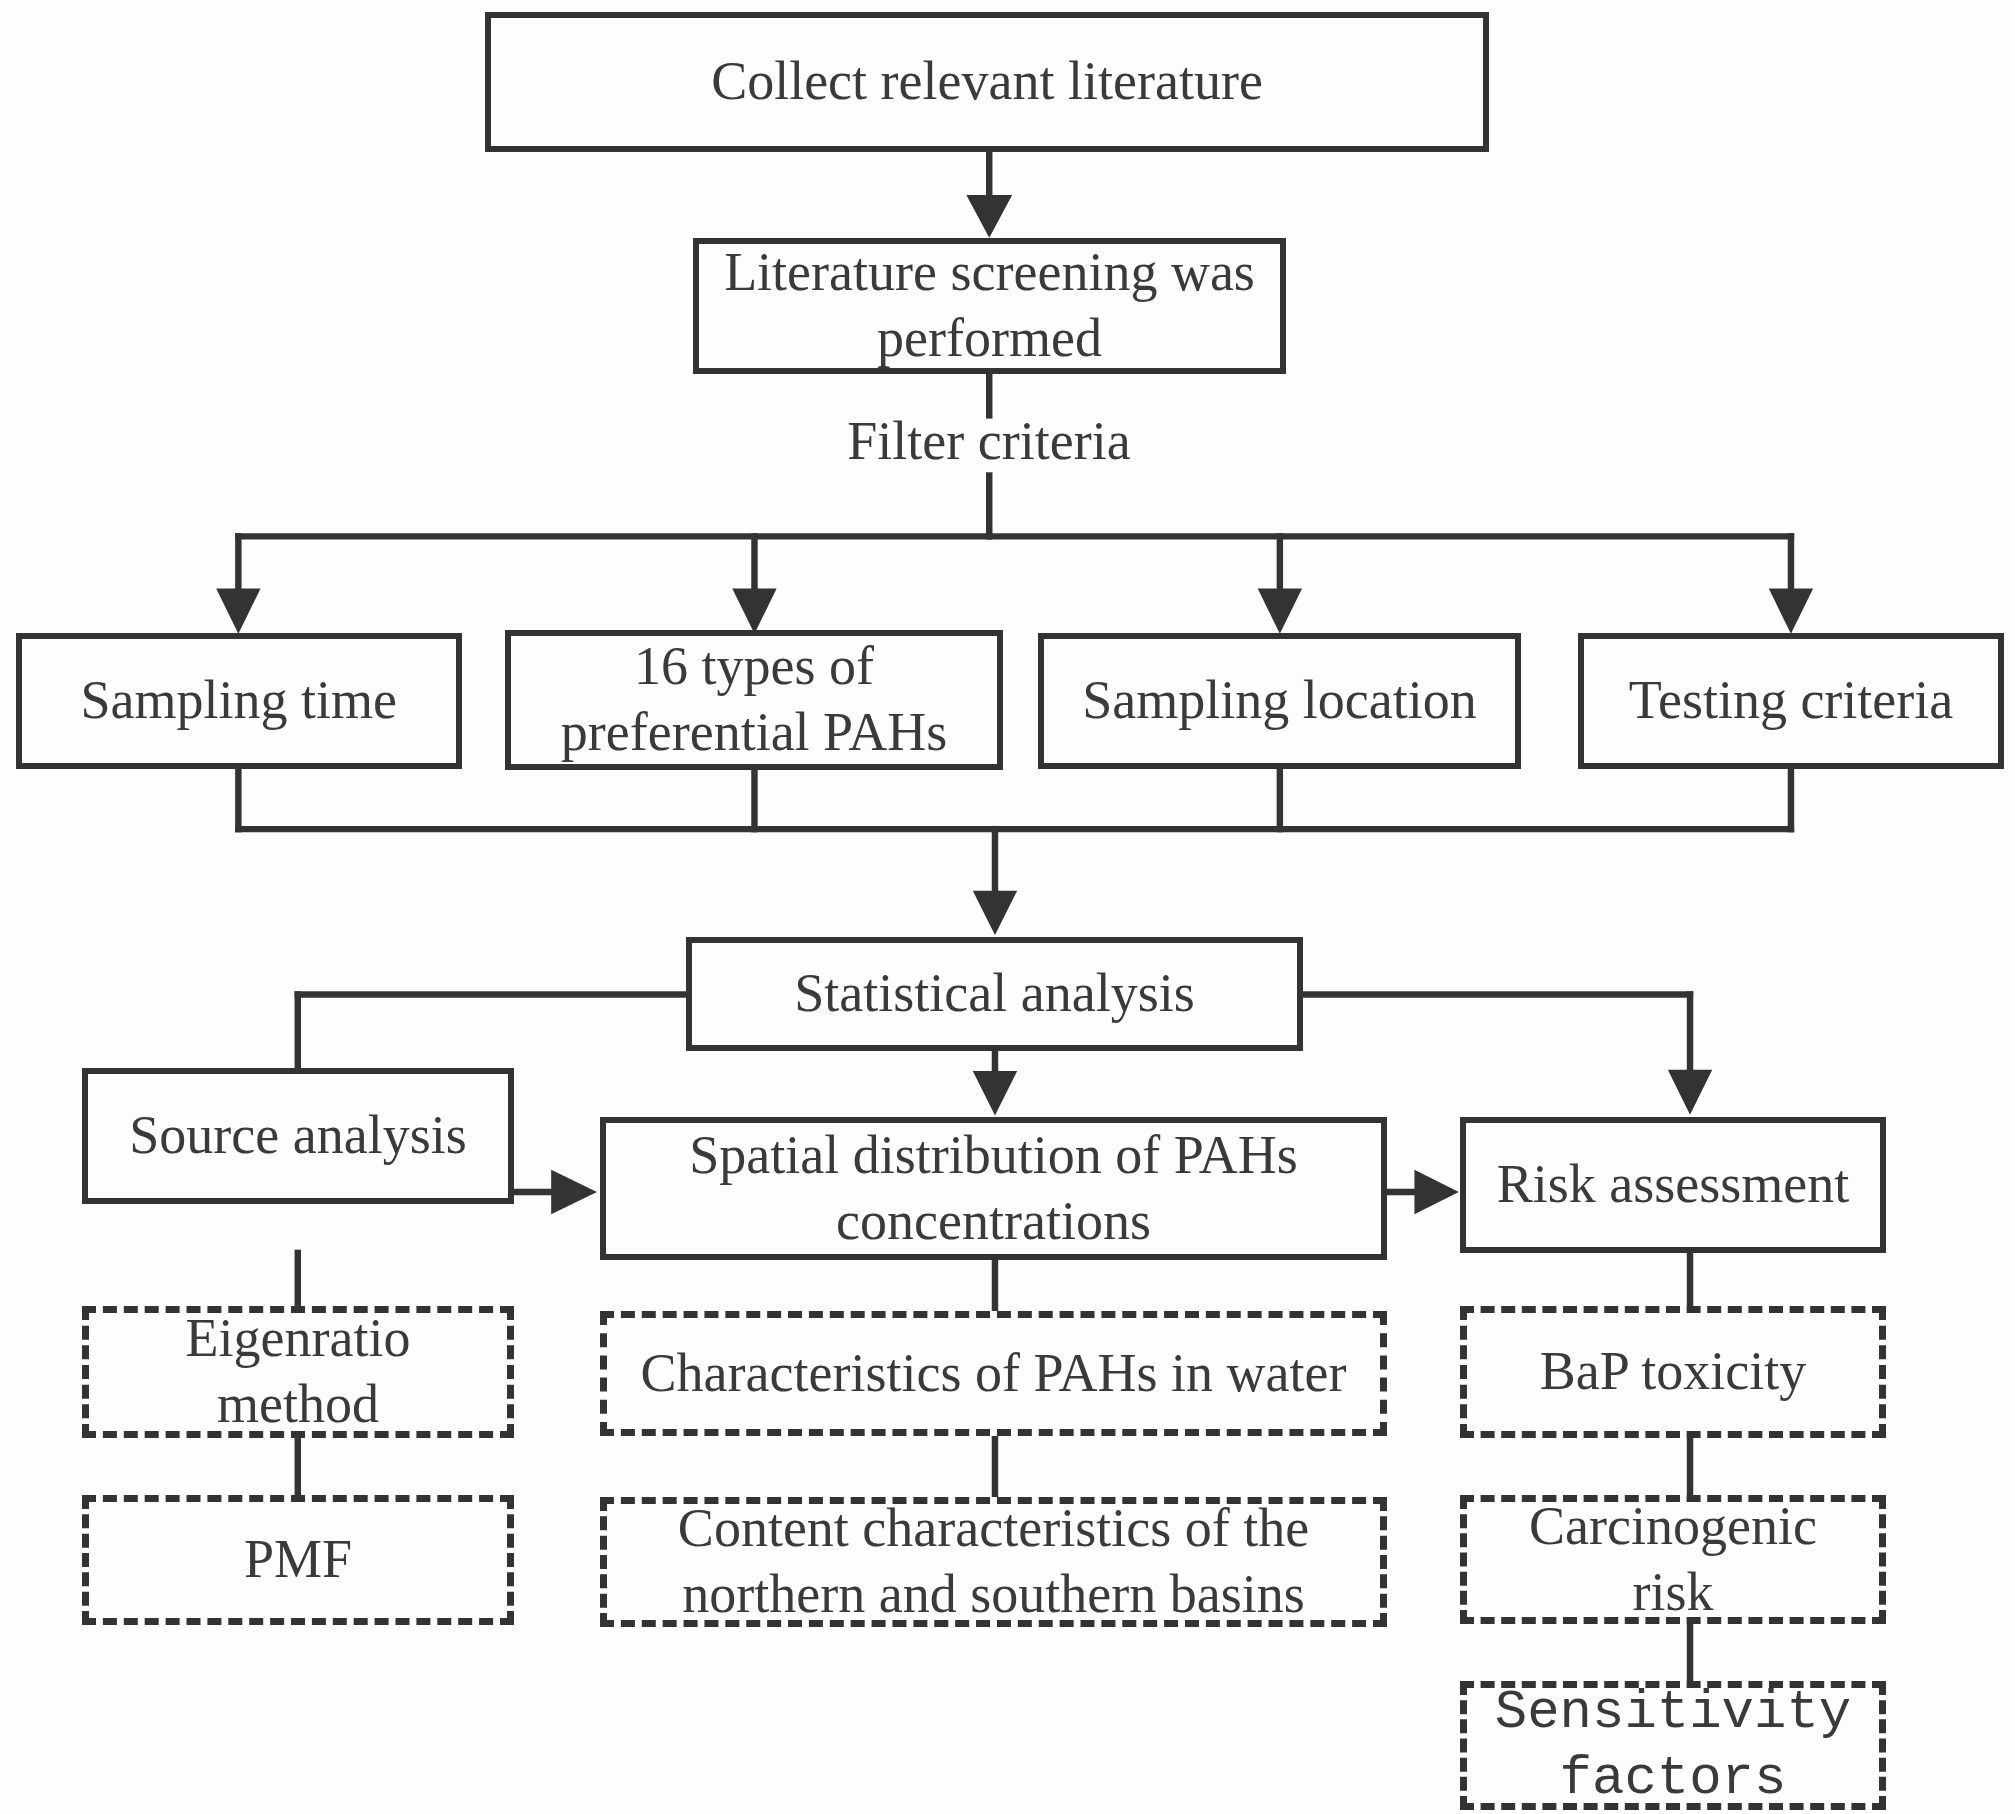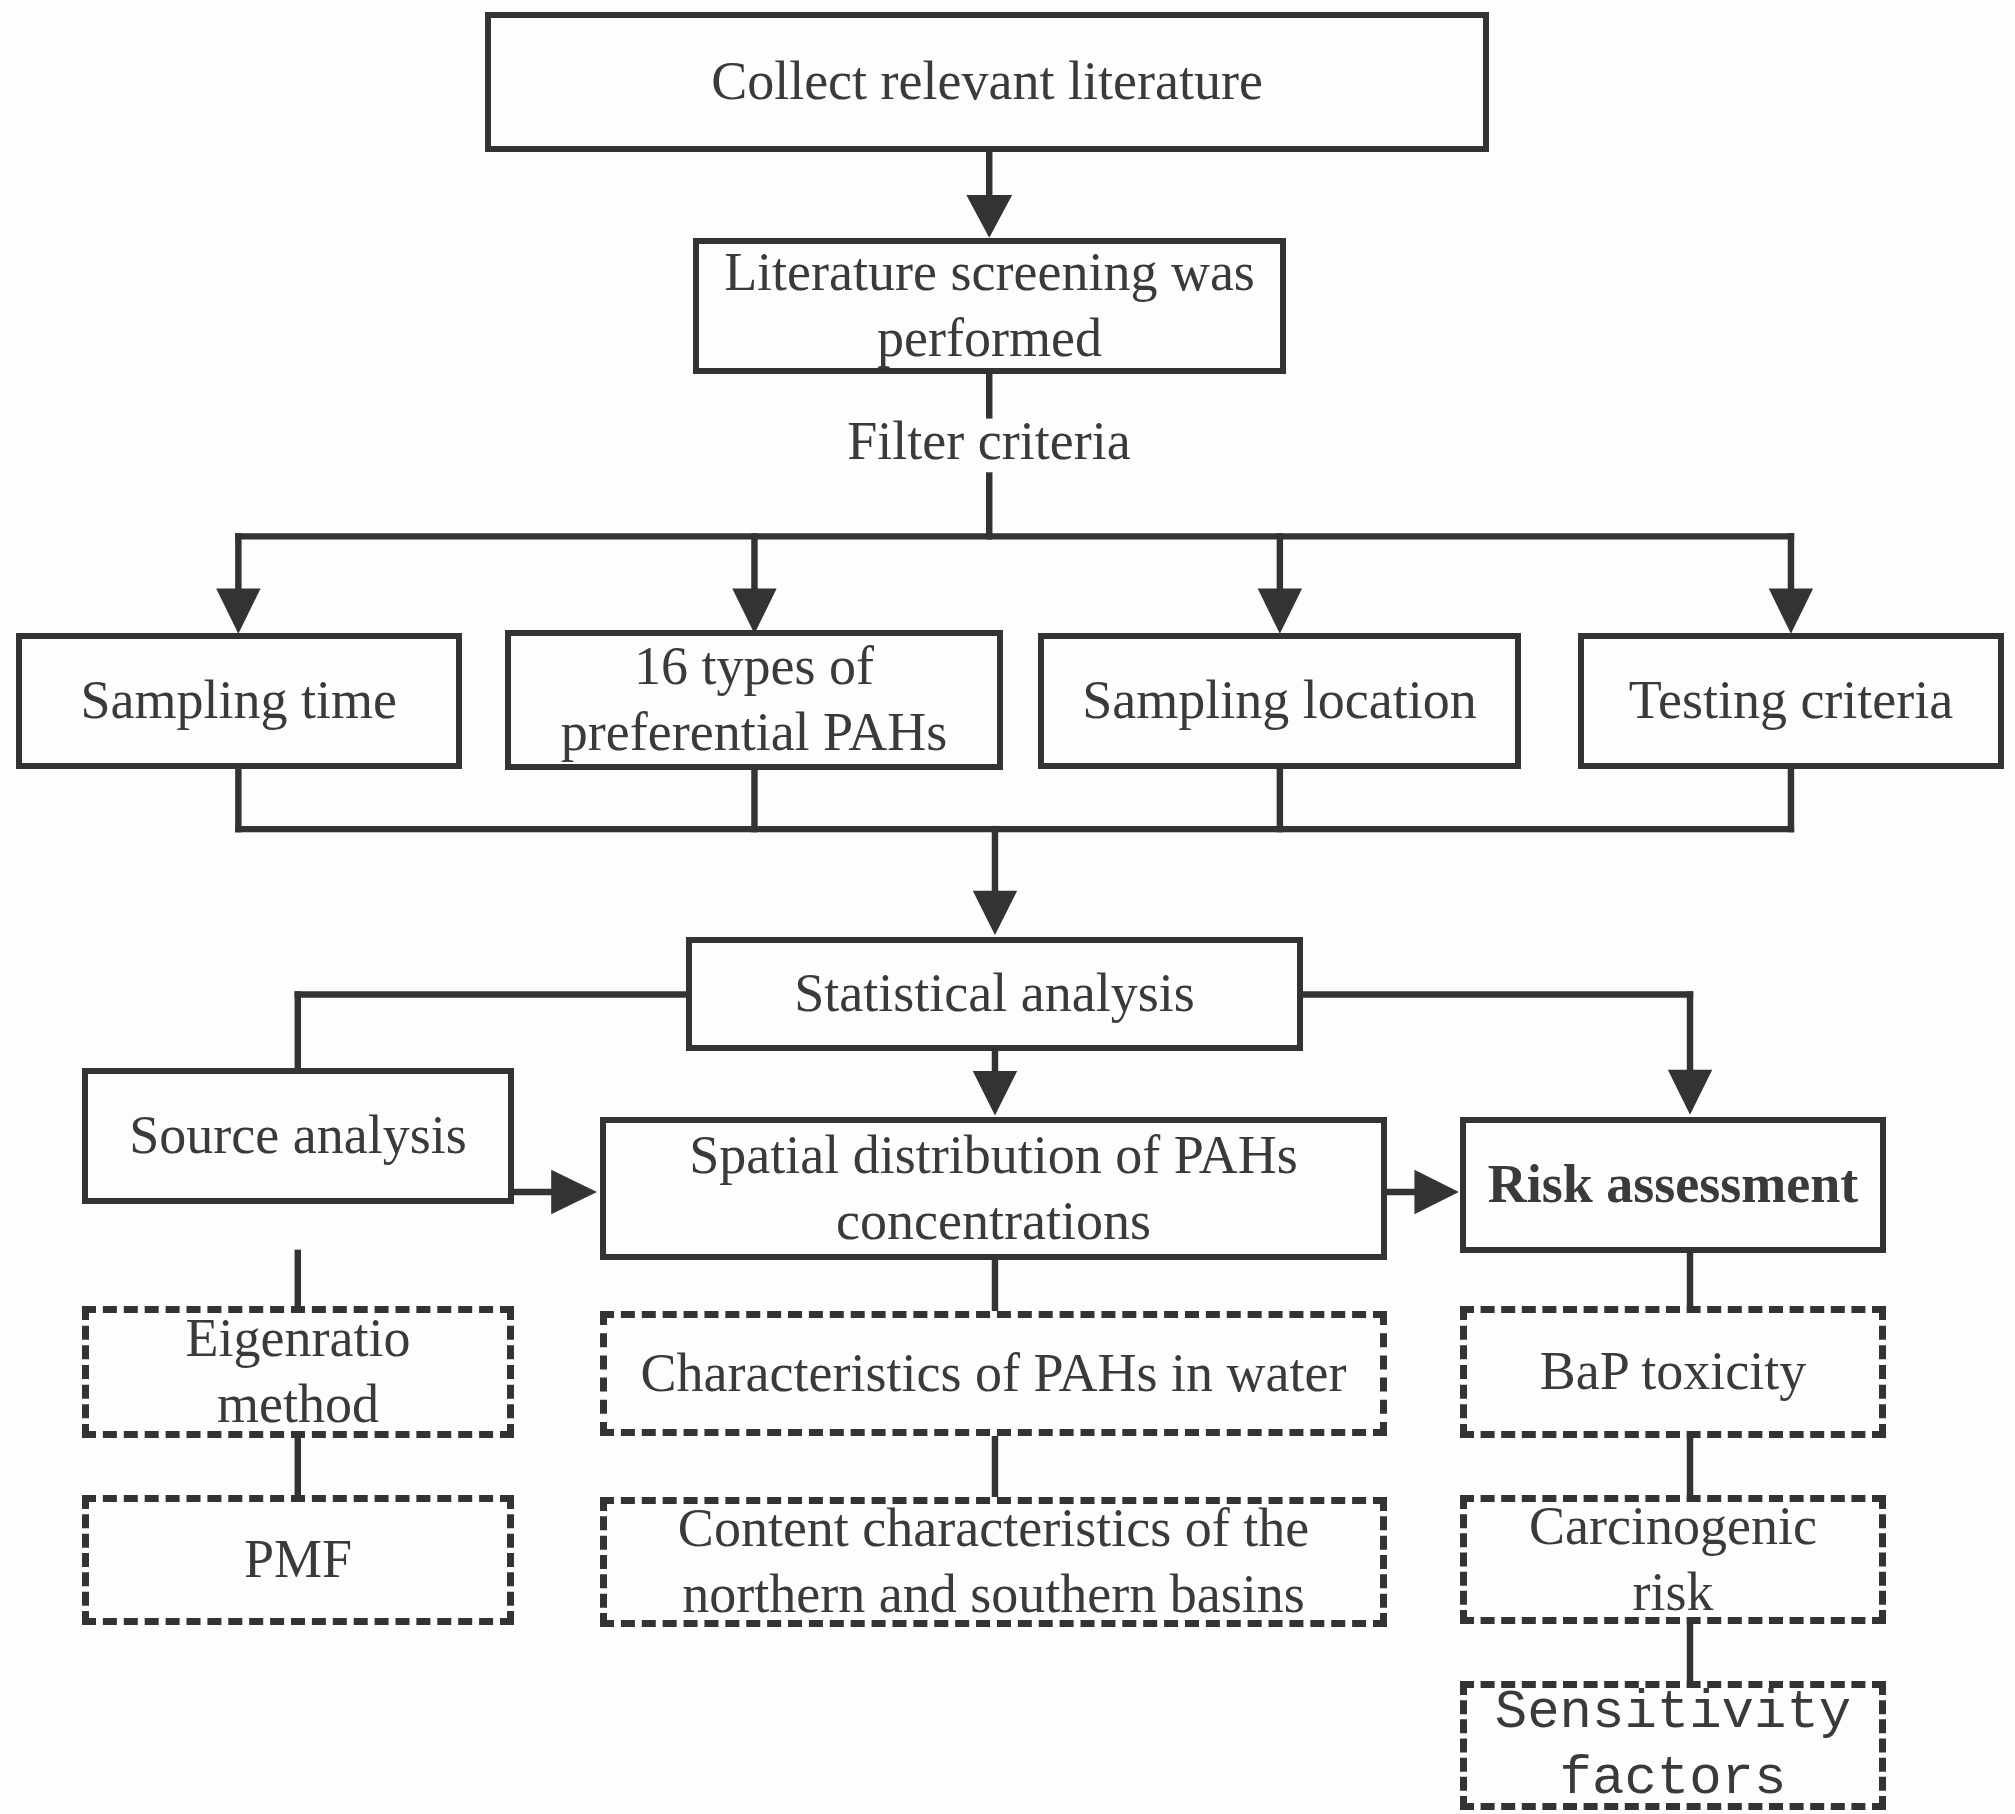--- a/index.html
+++ b/index.html
@@ -207,21 +207,21 @@
 
   <div class="node solid" style="left:82px; top:1068px; width:432px; height:136px;">
     <span class="label">Source analysis</span>
   </div>
 
   <div class="node solid" style="left:600px; top:1117px; width:787px; height:143px;">
     <span class="label">Spatial distribution of PAHs
 concentrations</span>
   </div>
 
-  <div class="node solid" style="left:1460px; top:1117px; width:426px; height:136px;font-weight:bold;">
+  <div class="node solid" style="left:1460px; top:1117px; width:426px; height:136px;">
     <span class="label">Risk assessment</span>
   </div>
 
   <div class="node dashed" style="left:82px; top:1306px; width:432px; height:132px;">
     <span class="label">Eigenratio
 method</span>
   </div>
 
   <div class="node dashed" style="left:82px; top:1495px; width:432px; height:130px;">
     <span class="label">PMF</span>

